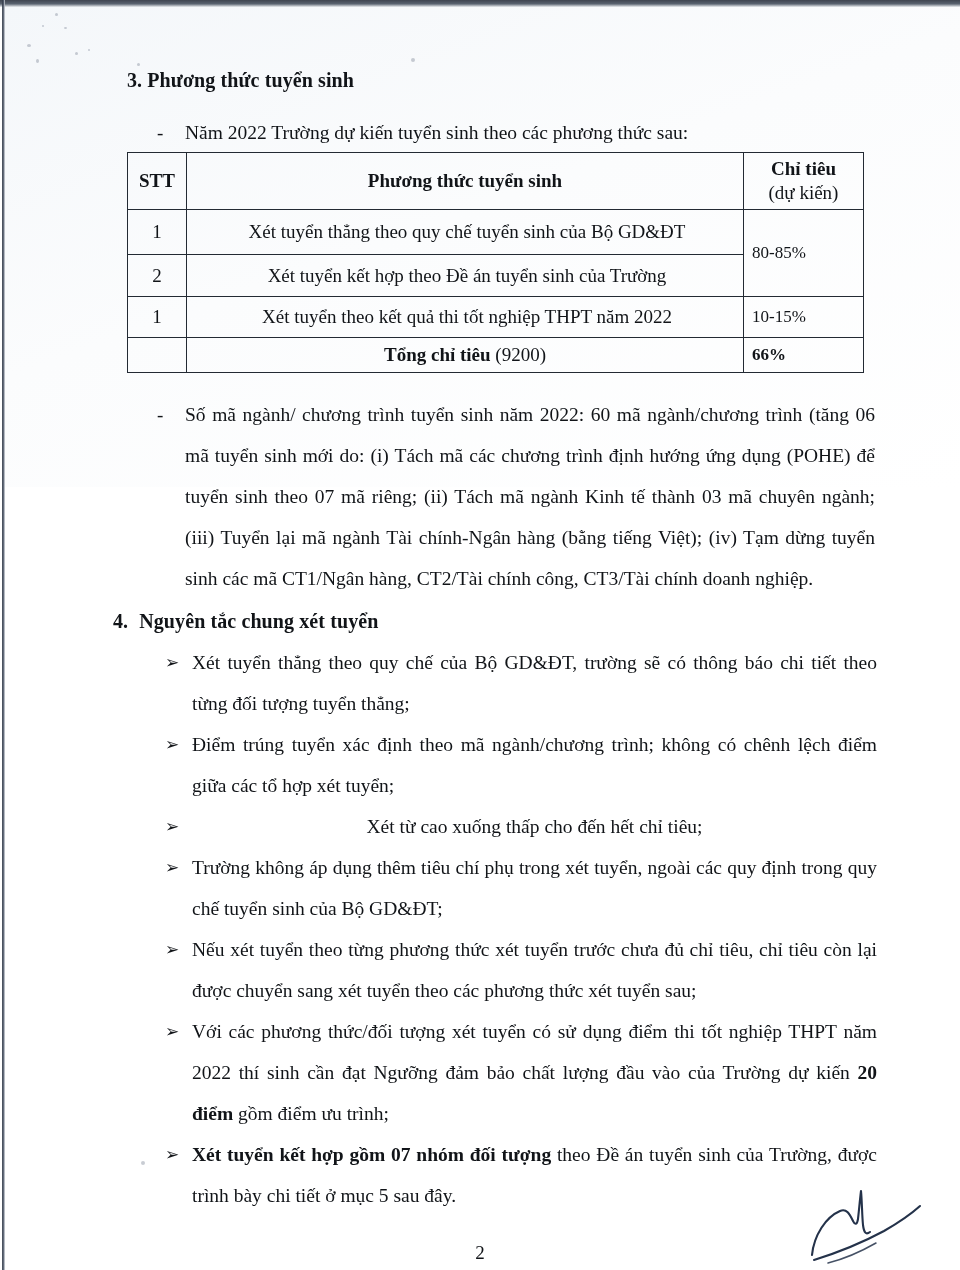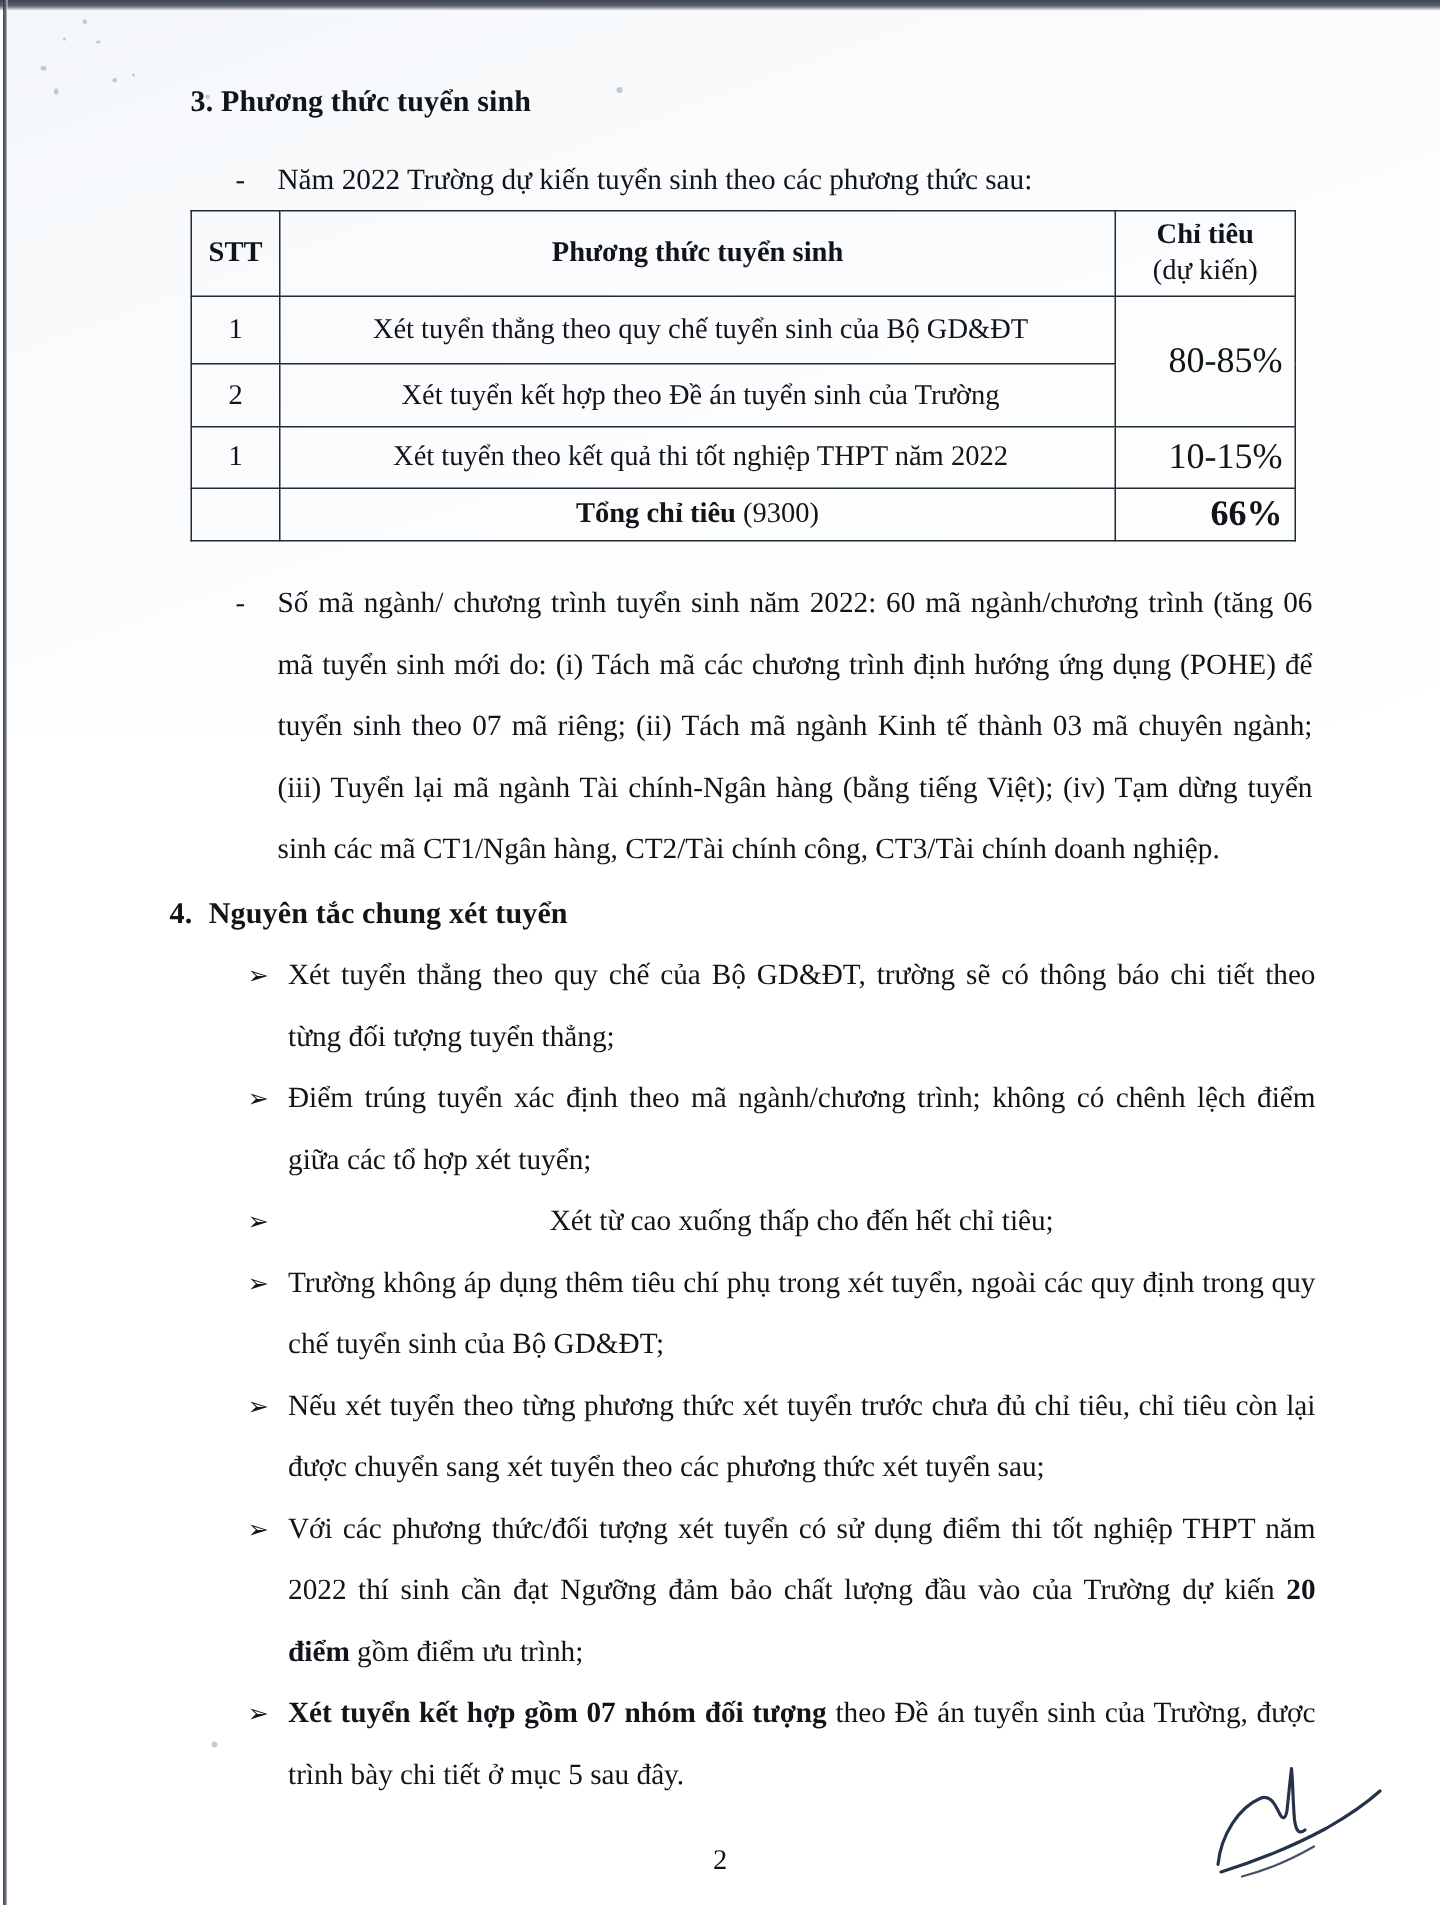--- a/index.html
+++ b/index.html
@@ -42,21 +42,21 @@
     position: absolute;
     background: #9aa3ae;
     border-radius: 50%;
     opacity: .55;
     pointer-events: none;
   }
 
   
   #page {
     position: absolute;
-    left: 0; top: 0;
+    left: 0; top: 12px;
     width: 960px; height: 1026px;
   }
 
   .h-section {
     position: absolute;
     font-weight: bold;
     font-size: 20px;
     letter-spacing: .1px;
   }
   #section-3-heading { left: 127px; top: 57px; }
@@ -104,21 +104,21 @@
     text-align: center;
     line-height: 24px;
     padding: 4px 6px;
   }
   .col-stt { width: 59px; }
   .col-method { width: 557px; }
   .col-quota { width: 120px; }
 
   .cell-stt { text-align: center; font-size: 19px; }
   .cell-method { text-align: center; padding-left: 12px !important; }
-  .cell-quota { text-align: right; font-size: 24px; }
+  .cell-quota { text-align: left; font-size: 17px; }
   .row-h { height: 50px; }
   .row-1 { height: 45px; }
   .row-2 { height: 42px; }
   .row-3 { height: 41px; }
   .row-total { height: 35px; }
   .total-label { text-align: center; }
   .total-label b { font-weight: bold; text-align: right; }
   .bold { font-weight: bold; }
 
   
@@ -228,21 +228,21 @@
         <td class="cell-stt">2</td>
         <td class="cell-method">Xét tuyển kết hợp theo Đề án tuyển sinh của Trường</td>
       </tr>
       <tr class="row-3">
         <td class="cell-stt">1</td>
         <td class="cell-method">Xét tuyển theo kết quả thi tốt nghiệp THPT năm 2022</td>
         <td class="cell-quota">10-15%</td>
       </tr>
       <tr class="row-total">
         <td></td>
-        <td class="total-label"><b>Tổng chỉ tiêu</b><span> (9300)</span></td>
+        <td class="total-label"><b>Tổng chỉ tiêu</b><span> (9200)</span></td>
         <td class="cell-quota bold">66%</td>
       </tr>
     </tbody>
   </table>
 
   <div class="para" id="para-majors">
     <span class="dash-marker">-</span>
     <span class="dash-body">Số mã ngành/ chương trình tuyển sinh năm 2022: 60 mã ngành/chương trình (tăng 06 mã tuyển sinh mới do: (i) Tách mã các chương trình định hướng ứng dụng (POHE) để tuyển sinh theo 07 mã riêng; (ii) Tách mã ngành Kinh tế thành 03 mã chuyên ngành; (iii) Tuyển lại mã ngành Tài chính-Ngân hàng (bằng tiếng Việt); (iv) Tạm dừng tuyển sinh các mã CT1/Ngân hàng, CT2/Tài chính công, CT3/Tài chính doanh nghiệp.</span>
   </div>
 

